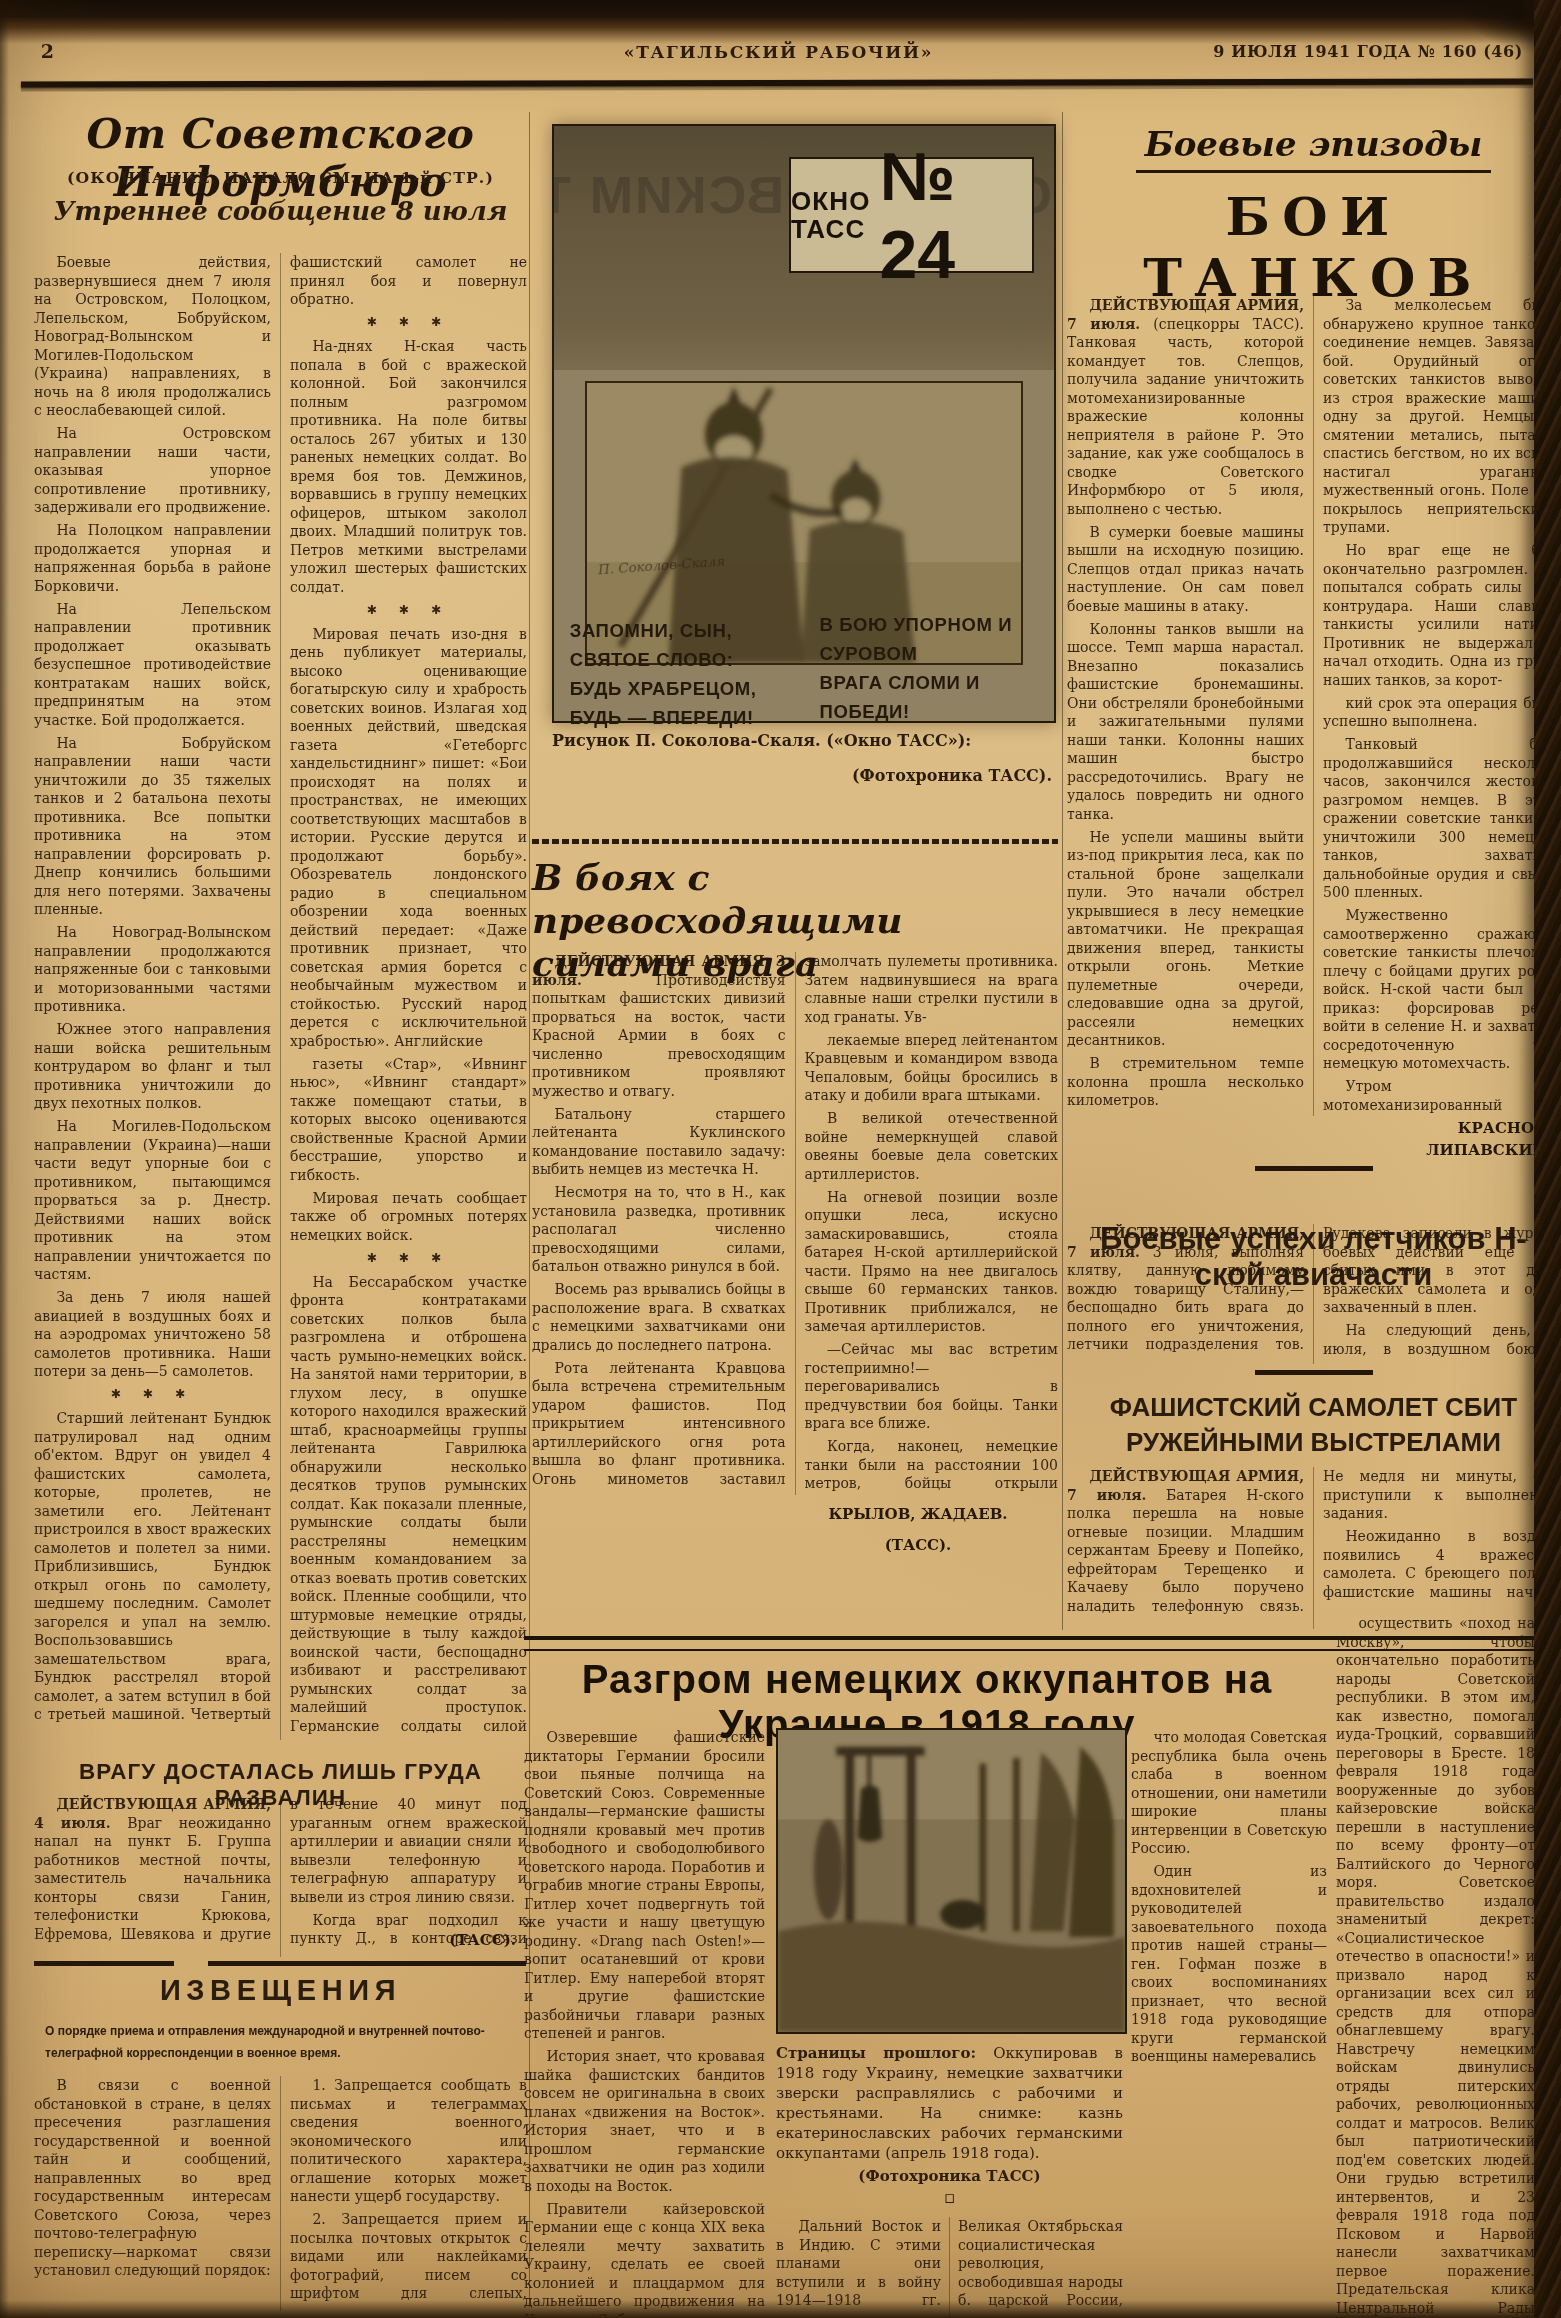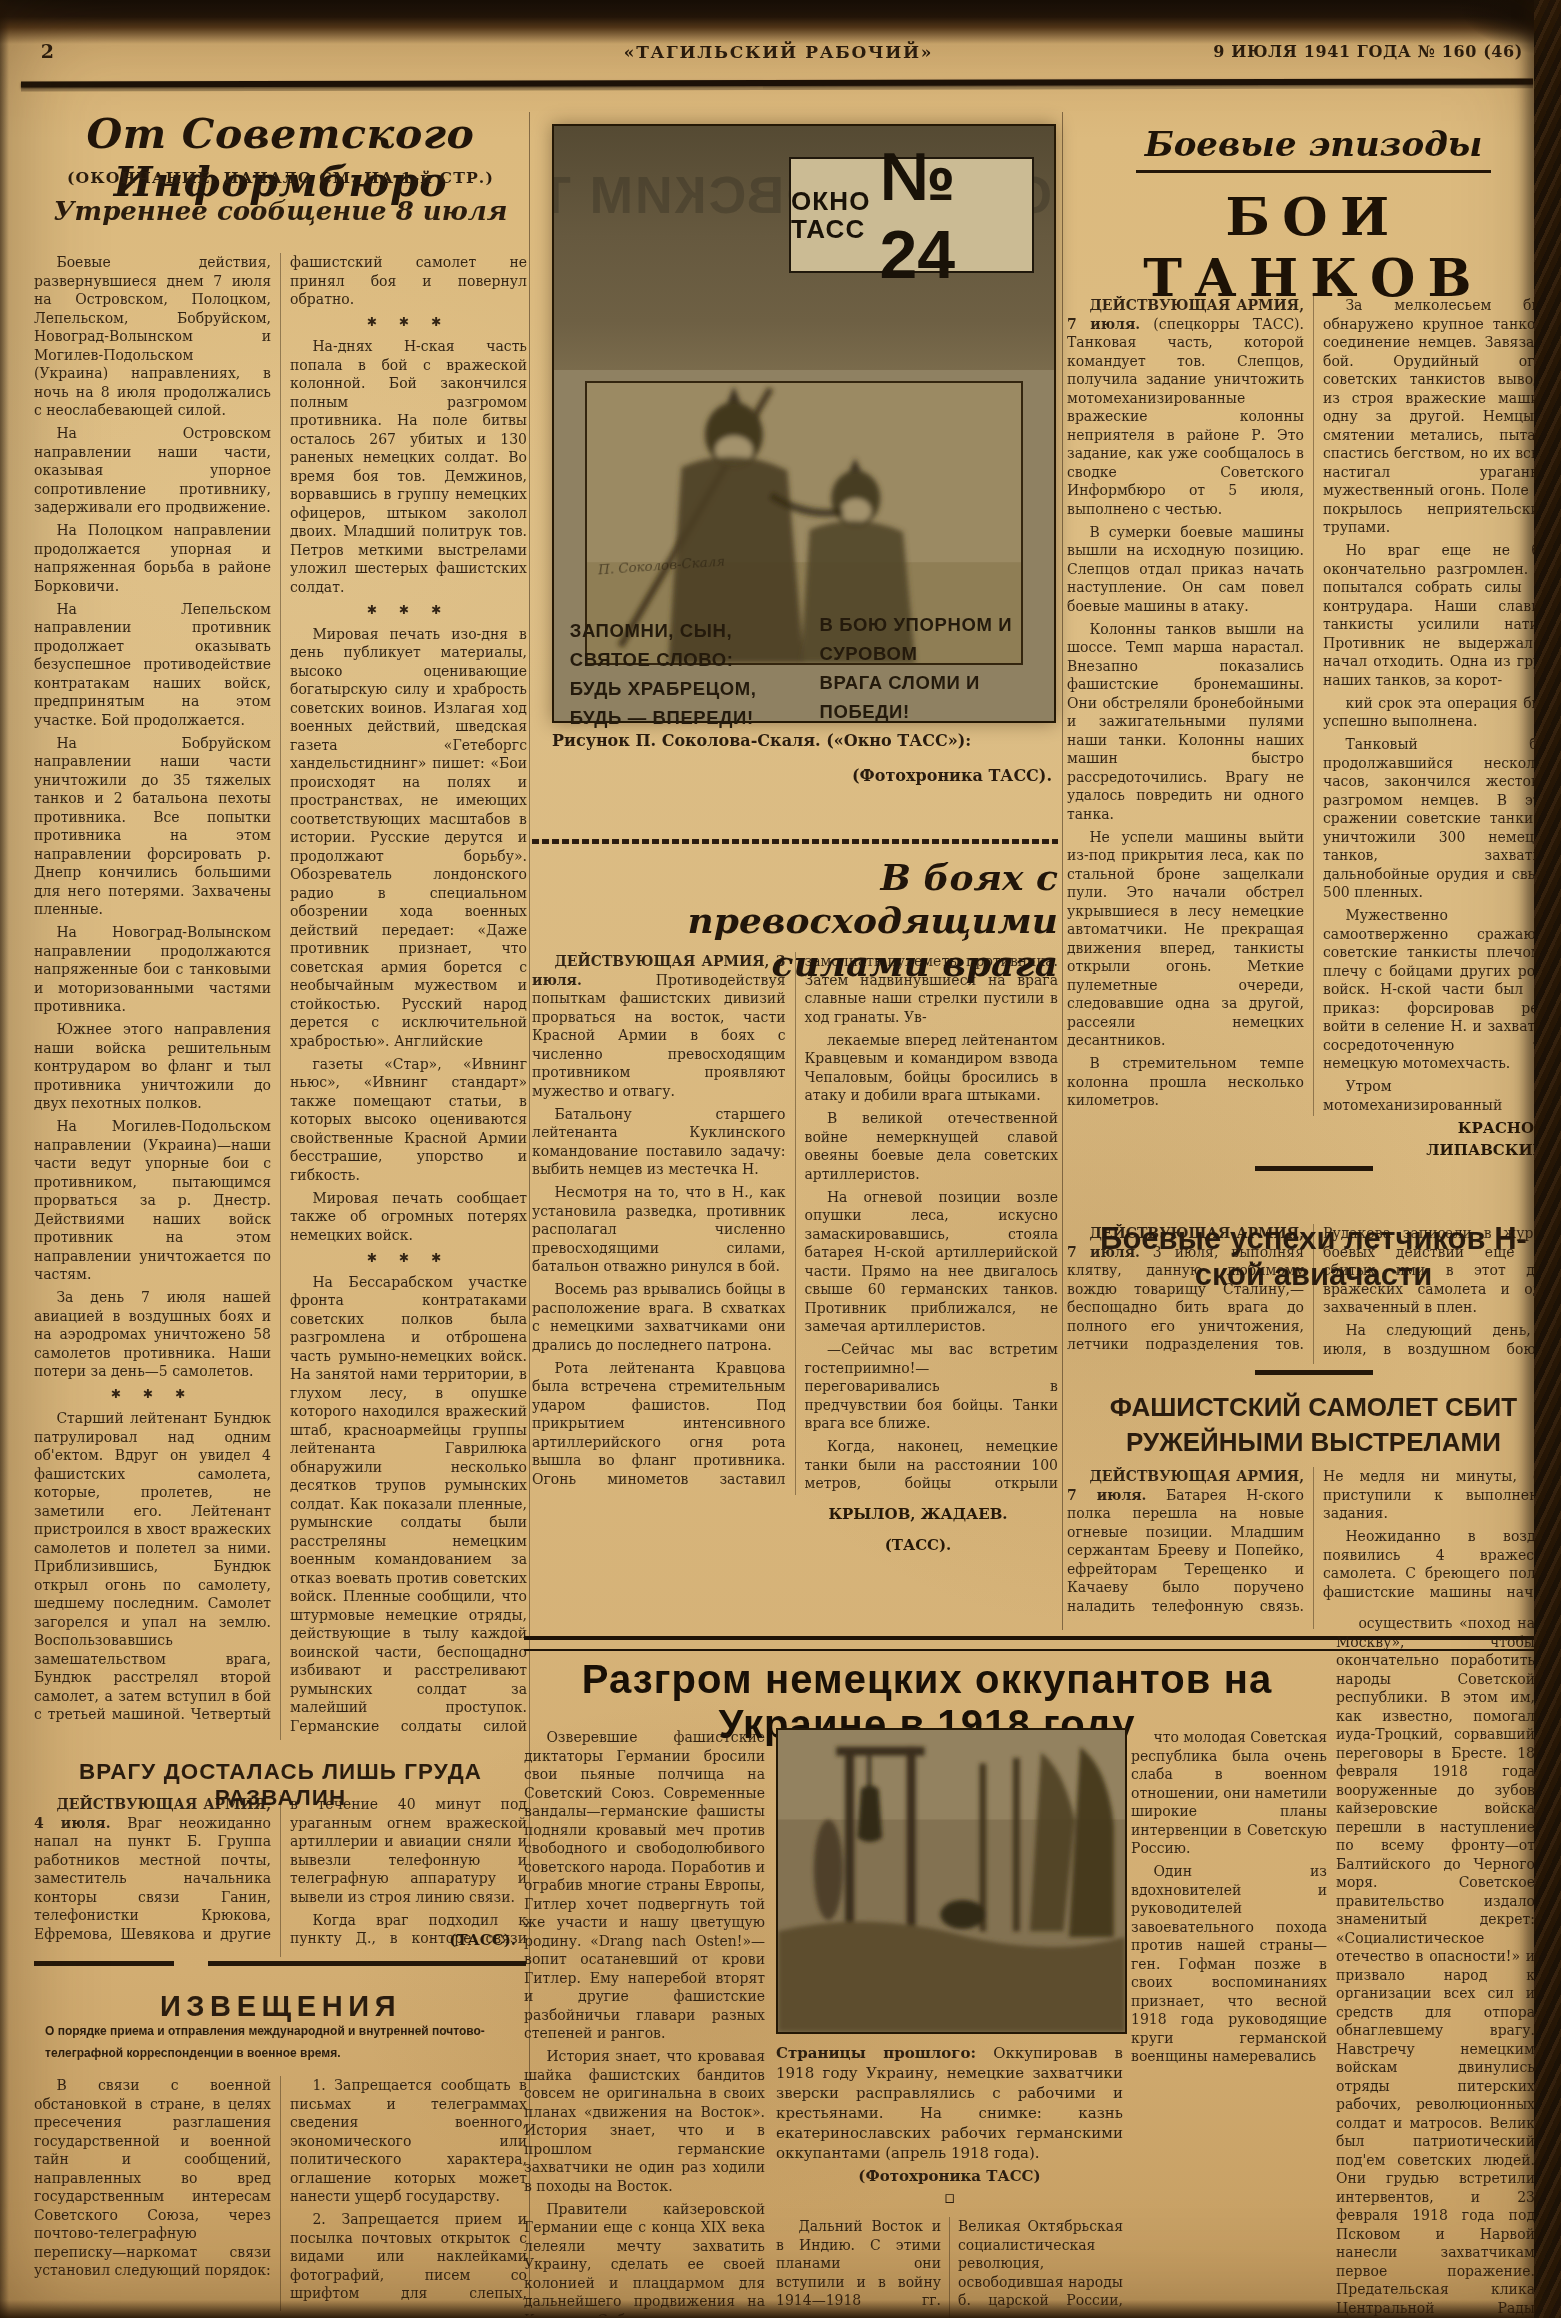--- a/index.html
+++ b/index.html
@@ -56,21 +56,21 @@
   .ib-body{position:absolute;left:34px;top:253px;width:493px;height:1487px;}
 
   .ruins-title{position:absolute;left:34px;top:1759px;width:493px;text-align:center;
     font-family:"Liberation Sans",sans-serif;font-weight:bold;font-size:22.4px;letter-spacing:1.1px;}
   .ruins-body{position:absolute;left:34px;top:1795px;width:493px;height:162px;}
   .ruins-sig{left:34px;top:1931px;width:482px;text-align:right;}
 
   .div-pair-a{position:absolute;left:34px;top:1961px;width:140px;height:4.5px;background:#241709;}
   .div-pair-b{position:absolute;left:208px;top:1961px;width:318px;height:4.5px;background:#241709;}
   .not-title{position:absolute;left:34px;top:1974px;width:493px;text-align:center;
-    font-family:"Liberation Sans",sans-serif;font-weight:bold;font-size:29px;letter-spacing:5.6px;margin-top:16px;}
+    font-family:"Liberation Sans",sans-serif;font-weight:bold;font-size:29px;letter-spacing:5.6px;}
   .not-sub{position:absolute;left:45px;top:2020px;width:470px;text-align:left;
     font-family:"Liberation Sans",sans-serif;font-weight:bold;font-size:12px;line-height:22.4px;}
   .not-body{position:absolute;left:34px;top:2076px;width:493px;height:235px;}
 
   
   .poster{position:absolute;left:552px;top:124px;width:500px;height:595px;
     border:2.8px solid #241806;background:#8f8162;box-shadow:0 0 17px rgba(40,25,8,.4);}
   .poster-top{position:absolute;left:0;top:0;right:0;height:244px;overflow:hidden;
     background:linear-gradient(180deg,#554a33 0%,#66593f 45%,#6e6044 80%,#7a6b4c 100%);}
   .poster-ghost{position:absolute;left:-5.6px;top:39px;width:504px;text-align:center;
@@ -90,21 +90,21 @@
     font-family:"Liberation Sans",sans-serif;font-weight:bold;color:#241a0c;}
   .verse{flex:1;font-size:18.5px;line-height:29px;letter-spacing:0.6px;padding-top:15.7px;}
   .verse.right{padding-top:10px;}
   .poster-credit{position:absolute;left:552px;top:731px;width:500px;font-weight:bold;font-size:16px;}
   .poster-credit-right{position:absolute;left:552px;top:766px;width:500px;text-align:right;
     font-weight:bold;font-size:16px;}
   .wavy{position:absolute;left:532px;top:839px;width:526px;height:4.5px;
     background:repeating-linear-gradient(90deg,#2b1c10 0 7.3px,transparent 7.3px 10px);}
 
   
-  .bat-title{position:absolute;left:532px;top:856px;width:526px;text-align:right;
+  .bat-title{position:absolute;left:532px;top:856px;width:526px;text-align:left;
     font-style:italic;font-weight:bold;font-size:36px;line-height:43px;color:#21150a;}
   .bat-body{position:absolute;left:532px;top:952px;width:526px;height:543px;}
   .bat-sig1{left:795px;top:1505px;width:246px;text-align:center;}
   .bat-sig2{left:795px;top:1536px;width:246px;text-align:center;}
 
   
   .ep-kicker{position:absolute;left:1067px;top:124px;width:493px;text-align:center;
     font-style:italic;font-weight:bold;font-size:34px;color:#1f1408;}
   .ep-kicker span{display:inline-block;border-bottom:3.9px solid #241709;padding:0 9px 5.6px;}
   .ep-title{position:absolute;left:1067px;top:186px;width:493px;text-align:center;

